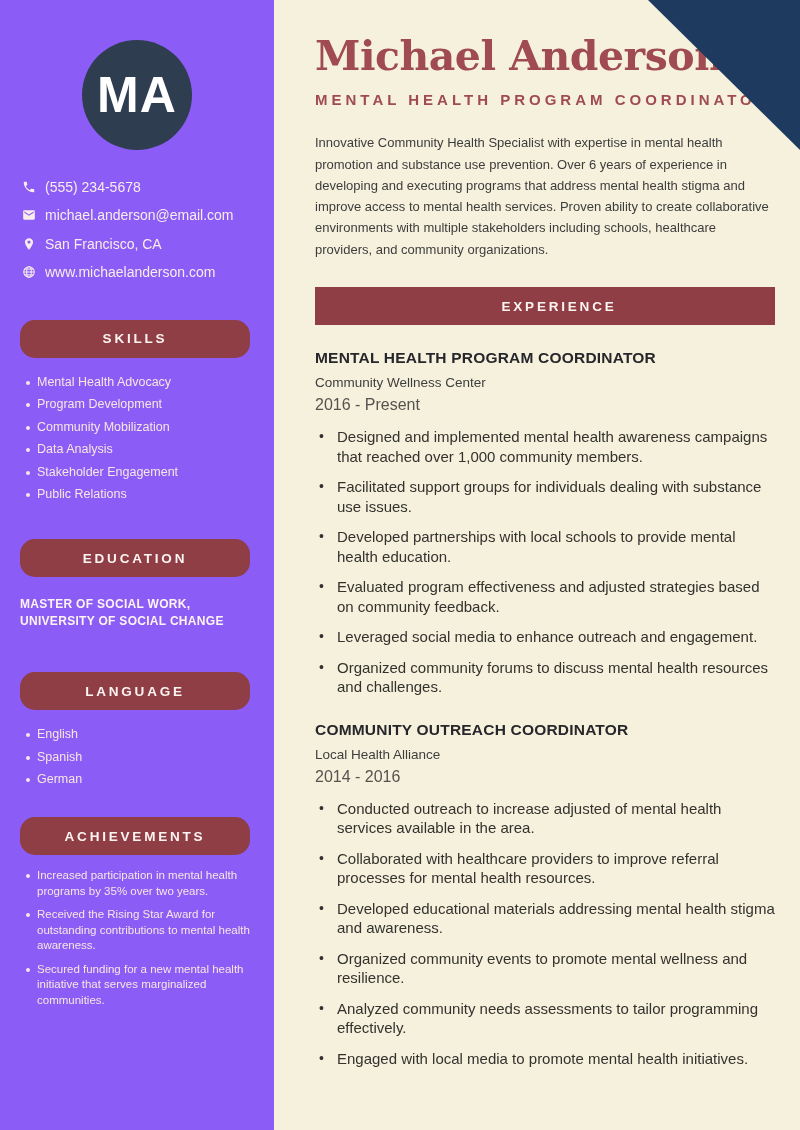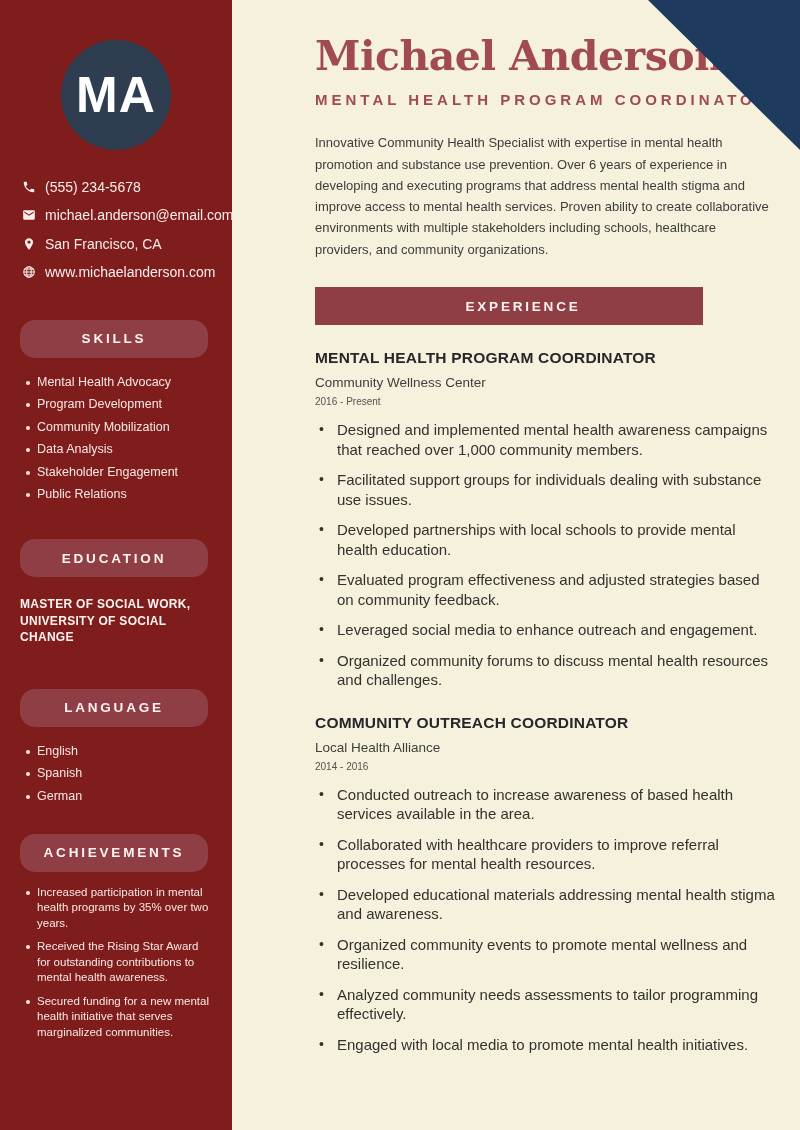--- a/index.html
+++ b/index.html
@@ -1,21 +1,21 @@
 <!DOCTYPE html>
 <html><head>
 <meta charset="utf-8">
 <style>
   * { margin:0; padding:0; box-sizing:border-box; }
   html,body { margin:0; padding:0; }
   body { font-family:"Liberation Sans","DejaVu Sans",sans-serif; }
   .page { position:relative; width:800px; height:1130px; overflow:hidden; background:#f5f1dc; }
 
   
-  .sidebar { position:absolute; left:0; top:0; width:232px; height:1130px; background:#7f1d1d; color:#f8edeb; }
+  .sidebar { position:absolute; left:0; top:0; width:274px; height:1130px; background:#8b5cf6; color:#f8edeb; }
   .avatar { width:110px; height:110px; border-radius:50%; background:#2e3d50; margin:40px auto 0;
             display:flex; align-items:center; justify-content:center;
             color:#ffffff; font-size:50px; font-weight:600; letter-spacing:1px; }
   .contact { margin:27px 14px 0 22px; }
   .contact-row { display:flex; align-items:center; height:19px; margin-bottom:9.5px; }
   .contact-row svg { width:14px; height:14px; margin-right:9px; flex:none; }
   .contact-text { font-size:14px; color:#f8edeb; white-space:nowrap; }
 
   .band { height:38px; display:flex; align-items:center; justify-content:center;
           background:#8e3e44; color:#fdf4f2; font-weight:bold; font-size:13.5px; letter-spacing:2.8px; }
@@ -37,25 +37,25 @@
                 line-height:16.5px; color:#fdf4f2; }
 
   
   .main { position:absolute; left:283px; top:0; width:517px; height:1130px; background:#f5f1dc; padding:34px 25px 0 32px; }
   .corner-triangle { position:absolute; top:0; right:0; width:152px; height:150px; background:#1e3a5e;
                      clip-path:polygon(0 0,100% 0,100% 100%); }
   .name { font-family:"DejaVu Serif","Liberation Serif",serif; font-weight:bold; font-size:41px;
           letter-spacing:-0.5px; line-height:1.08; color:#a04a52; }
   .job-title { margin-top:13px; font-size:15px; font-weight:bold; letter-spacing:4px; color:#a04a52; }
   .summary { margin-top:24px; width:460px; font-size:13px; line-height:21.3px; color:#3d3d3d; }
-  .exp-band { margin-top:27px; width:388px;padding-left:28px; }
+  .exp-band { margin-top:27px; width:460px;padding-left:28px; }
 
   .entry-title { margin-top:24px; font-size:15.5px; font-weight:bold; letter-spacing:0.2px; color:#26262b; }
   .entry-company { margin-top:8px; font-size:13.5px; color:#3e3e3e; }
-  .entry-dates { margin-top:6px; font-size:10px; color:#55534e; }
+  .entry-dates { margin-top:6px; font-size:16px; color:#55534e; }
   .exp-bullets { list-style:none; margin:13px 0 0 2px; width:458px; }
   .exp-bullets li { position:relative; padding-left:20px; font-size:15px; line-height:19.5px; margin-bottom:11px; color:#33322e; }
   .exp-bullets li::before { content:"•"; position:absolute; left:2px; top:0; font-size:14px; color:#33322e; }
 </style>
 </head>
 <body>
 
 <div class="page">
 
   <aside class="sidebar">
@@ -159,21 +159,21 @@
           <li><span>Organized community forums to discuss mental health resources and challenges.</span></li>
         </ul>
     </section>
 
     <section>
       <div class="entry-title">COMMUNITY OUTREACH COORDINATOR</div>
       <div class="entry-company">Local Health Alliance</div>
       <div class="entry-dates">2014 - 2016</div>
       <ul class="exp-bullets">
 
-      <li><span>Conducted outreach to increase awareness of based health services available in the area.</span></li>
+      <li><span>Conducted outreach to increase adjusted of mental health services available in the area.</span></li>
           <li><span>Collaborated with healthcare providers to improve referral processes for mental health resources.</span></li>
           <li><span>Developed educational materials addressing mental health stigma and awareness.</span></li>
           <li><span>Organized community events to promote mental wellness and resilience.</span></li>
           <li><span>Analyzed community needs assessments to tailor programming effectively.</span></li>
           <li><span>Engaged with local media to promote mental health initiatives.</span></li>
         </ul>
     </section>
 
   </main>
 

